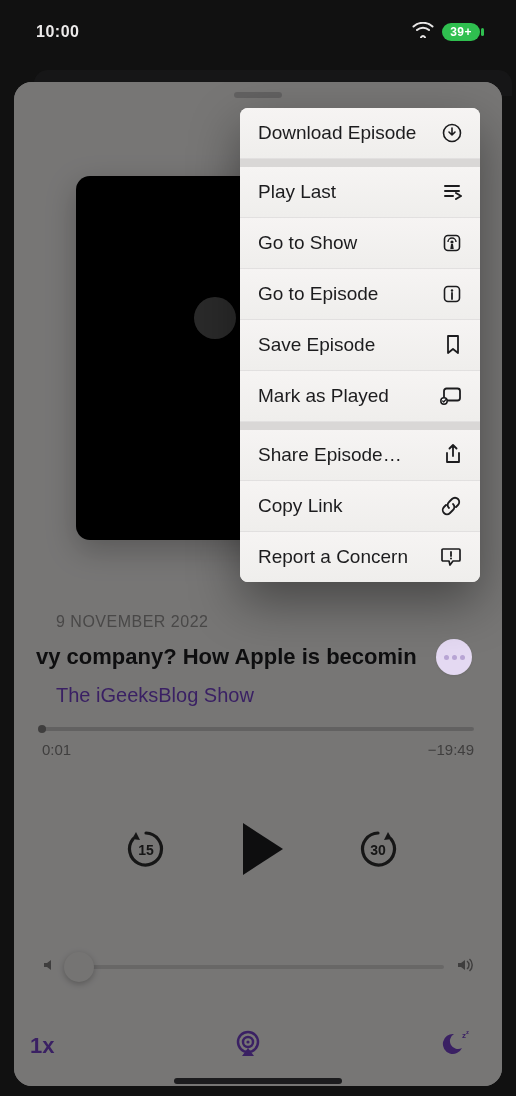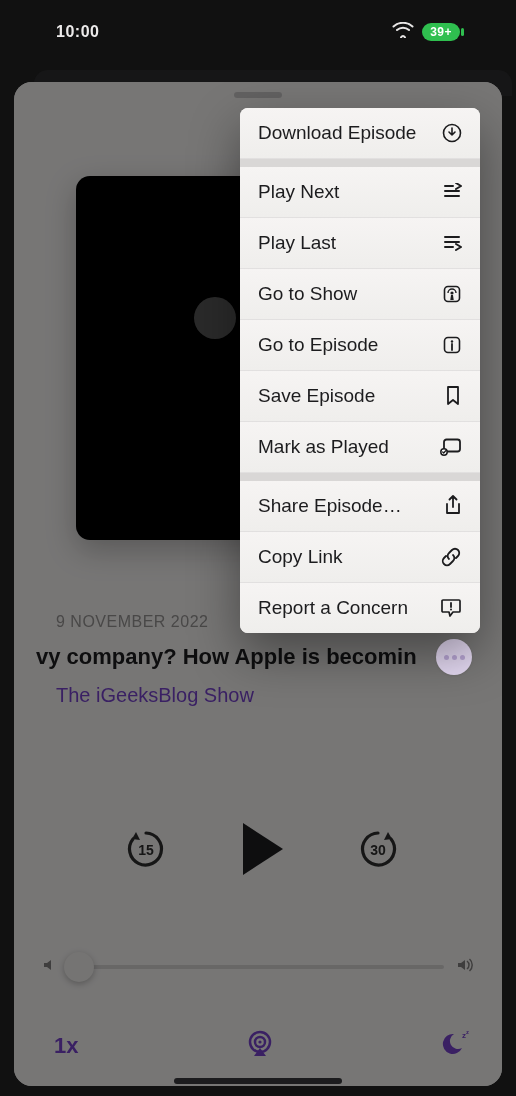--- a/index.html
+++ b/index.html
@@ -1,20 +1,20 @@
 <!DOCTYPE html>
 <html><head>
 <meta charset="utf-8">
 <style>
   * { box-sizing: border-box; margin: 0; padding: 0; }
   html, body { width: 516px; height: 1096px; background: #111; font-family: -apple-system, "Helvetica Neue", Arial, sans-serif; }
   .canvas { position: relative; width: 516px; height: 1096px; background: #111; overflow: hidden; }
 
   
-  .status { position: absolute; top: 0; left: 0; right: 0; height: 64px; display: flex; align-items: center; justify-content: space-between; padding: 0 56px; color: #eceaea; font-weight: 600; letter-spacing: .5px; z-index: 5; }
+  .status { position: absolute; top: 0; left: 0; right: 0; height: 64px; display: flex; align-items: center; justify-content: space-between; padding: 0 36px; color: #eceaea; font-weight: 600; letter-spacing: .5px; z-index: 5; }
   .status-right { display: flex; align-items: center; gap: 8px; }
   .batt { background: #2fbf4f; color: #fff; font-size: 12px; font-weight: 700; border-radius: 10px; padding: 2px 8px; position: relative; }
   .batt::after { content:""; position:absolute; right:-4px; top:50%; transform:translateY(-50%); width:3px; height:8px; background:#2fbf4f; border-radius:2px; }
 
   
   .under-card { position: absolute; top: 70px; left: 34px; right: 4px; height: 26px; background: #1c1c1e; border-radius: 14px 14px 0 0; opacity: .55; }
 
   
   .sheet { position: absolute; top: 82px; left: 14px; right: 14px; bottom: 10px; background: #e4e2e1; border-radius: 18px; overflow: hidden; }
   .grabber { position: absolute; top: 10px; left: 50%; transform: translateX(-50%); width: 48px; height: 6px; background: #bdbbbb; border-radius: 4px; }
@@ -50,21 +50,21 @@
   .skip-back, .skip-fwd { width: 54px; height: 54px; display:flex; align-items:center; justify-content:flex-end; }
   .play { width: 0; height: 0; border-left: 40px solid #1c1c1e; border-top: 26px solid transparent; border-bottom: 26px solid transparent; margin-left: 10px; }
 
   
   .volume { position:absolute; top: 876px; left: 28px; right: 28px; display:flex; align-items:center; gap: 12px; }
   .vol-track { flex:1; height:4px; background:#c7c5c4; border-radius:2px; position:relative; }
   .vol-thumb { position:absolute; left:3%; top:50%; transform:translate(-50%,-50%); width:30px; height:30px; background:#e0dedc; border-radius:50%; box-shadow: 0 2px 6px rgba(0,0,0,.25); }
   .vol-ico { color:#7a7877; }
 
   
-  .bottom { position:absolute; top: 948px; left: 40px; right: 32px; display:flex; align-items:center; justify-content:space-between; }
+  .bottom { position:absolute; top: 948px; left: 16px; right: 32px; display:flex; align-items:center; justify-content:space-between; }
   .speed { color: #6f3fbf; font-size: 22px; font-weight: 600; }
   .airplay { color:#6f3fbf; }
   .sleep { color:#6f3fbf; }
 
   
   .home-ind { position:absolute; bottom: 12px; left:50%; transform:translateX(-50%); width:168px; height:6px; background:#1c1c1e; border-radius:3px; z-index: 20; }
 
   
   .menu { position:absolute; top: 26px; left: 182px; width: 240px; background: rgba(245,243,242,.98); border-radius: 8px; box-shadow: 0 20px 50px rgba(0,0,0,.4); overflow:hidden; z-index: 10; margin-left: 44px; }
   .menu-item { display:flex; align-items:center; justify-content:space-between; padding: 14px 18px; font-size: 19px; color:#1c1c1e; border-bottom: 1px solid rgba(0,0,0,.08); background: linear-gradient(#f6f4f3,#efeeec); }
@@ -110,20 +110,30 @@
           <div class="more-dots">
               <span></span>
               <span></span>
               <span></span>
             </div>
         </div>
       </div>
       <div class="show">The iGeeksBlog Show</div>
     </div>
 
+    <div class="scrub">
+      <div class="scrub-track">
+          <div class="scrub-fill"></div>
+          <div class="scrub-thumb"></div>
+        </div>
+      <div class="scrub-times">
+        <span>0:01</span>
+        <span>−19:49</span>
+      </div>
+    </div>
 
     <div class="controls">
       <div class="skip-back">
         <svg width="46" height="46" viewBox="0 0 46 46">
             <path d="M23 7 a16 16 0 1 1 -13 6" fill="none" stroke="#2b2b2b" stroke-width="3.2" stroke-linecap="round"></path>
             <path d="M13 6 l-4 7 l8 1 z" fill="#2b2b2b"></path>
             <text x="23" y="29" text-anchor="middle" font-size="14" font-weight="600" fill="#2b2b2b">15</text>
           </svg>
       </div>
       <div>
@@ -181,29 +191,20 @@
         <span>Download Episode</span>
         <span class="ico">
             <svg width="20" height="20" viewBox="0 0 20 20">
               <circle cx="10" cy="10" r="8.5" fill="none" stroke="#1c1c1e" stroke-width="1.6"></circle>
               <path d="M10 5 v7 m-3 -3 l3 3 l3 -3" fill="none" stroke="#1c1c1e" stroke-width="1.6" stroke-linecap="round" stroke-linejoin="round"></path>
             </svg>
           </span>
       </div>
       <div class="menu-sep"></div>
       <div class="menu-item">
-        <span>Play Next</span>
-        <span class="ico">
-            <svg width="20" height="18" viewBox="0 0 20 18">
-              <path d="M3 3 h8 M3 8 h14 M3 13 h14" stroke="#1c1c1e" stroke-width="2" stroke-linecap="round"></path>
-              <path d="M14 0 l5 3 l-5 3" fill="none" stroke="#1c1c1e" stroke-width="2" stroke-linecap="round" stroke-linejoin="round"></path>
-            </svg>
-          </span>
-      </div>
-      <div class="menu-item">
         <span>Play Last</span>
         <span class="ico">
             <svg width="20" height="18" viewBox="0 0 20 18">
               <path d="M3 3 h14 M3 8 h14 M3 13 h8" stroke="#1c1c1e" stroke-width="2" stroke-linecap="round"></path>
               <path d="M14 10 l5 3 l-5 3" fill="none" stroke="#1c1c1e" stroke-width="2" stroke-linecap="round" stroke-linejoin="round"></path>
             </svg>
           </span>
       </div>
       <div class="menu-item">
         <span>Go to Show</span>

